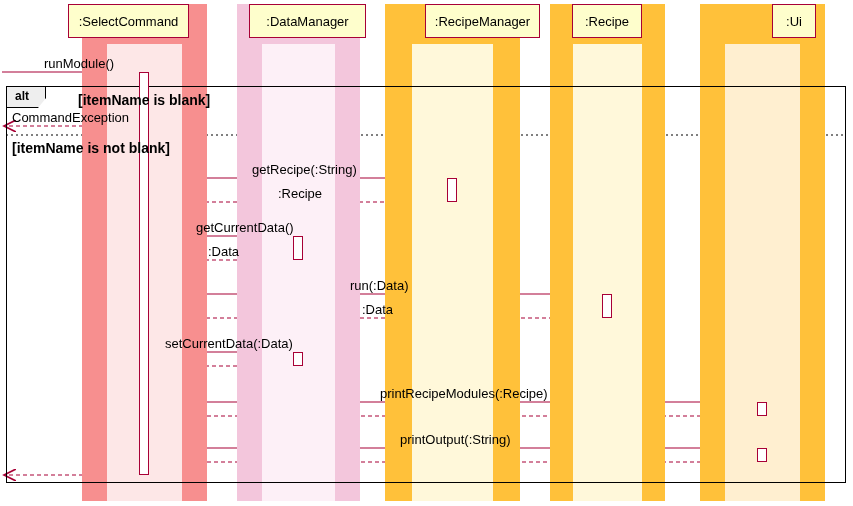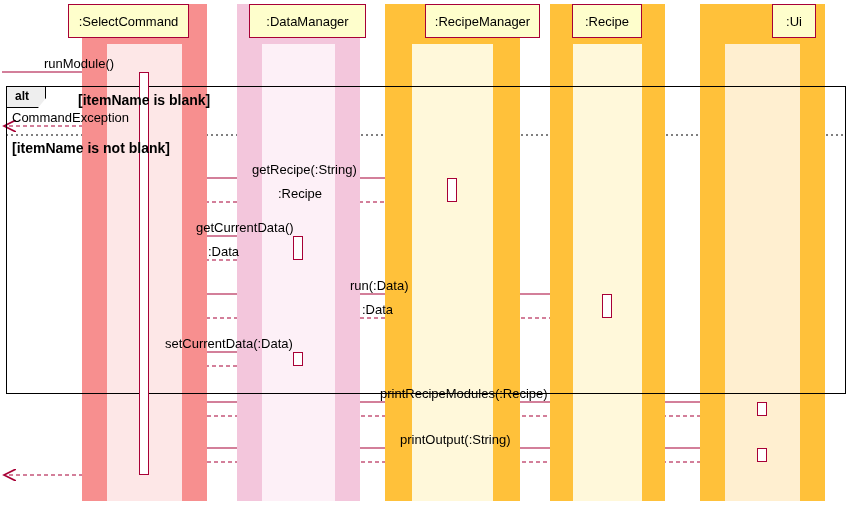--- a/index.html
+++ b/index.html
@@ -165,21 +165,21 @@
 
   <line x1="150" y1="402" x2="757" y2="402" stroke="#a80036" stroke-width="1.2" marker-end="url(#arrow-solid)"></line>
   <line x1="757" y1="416" x2="152" y2="416" stroke="#a80036" stroke-width="1.2" stroke-dasharray="4 3" marker-end="url(#arrow-open)"></line>
 
   <line x1="150" y1="448" x2="757" y2="448" stroke="#a80036" stroke-width="1.2" marker-end="url(#arrow-solid)"></line>
   <line x1="757" y1="462" x2="152" y2="462" stroke="#a80036" stroke-width="1.2" stroke-dasharray="4 3" marker-end="url(#arrow-open)"></line>
 
   <line x1="139" y1="475" x2="4" y2="475" stroke="#a80036" stroke-width="1.2" stroke-dasharray="4 3" marker-end="url(#arrow-open)"></line>
 </svg>
 
-<div class="alt-frame" style="left:6px; top:86px; width:840px; height:308px;">
+<div class="alt-frame" style="left:6px; top:86px; width:840px; height:397px;">
   <div class="alt-tab">alt</div>
 </div>
 <div class="guard" style="left:78px; top:92px;">[itemName is blank]</div>
 <div class="guard" style="left:12px; top:140px;">[itemName is not blank]</div>
 
 <div class="activation" style="left:139px; top:72px; height:403px;"></div>
 <div class="activation" style="left:447px; top:178px; height:24px;"></div>
 <div class="activation" style="left:293px; top:236px; height:24px;"></div>
 <div class="activation" style="left:602px; top:294px; height:24px;"></div>
 <div class="activation" style="left:293px; top:352px; height:14px;"></div>

